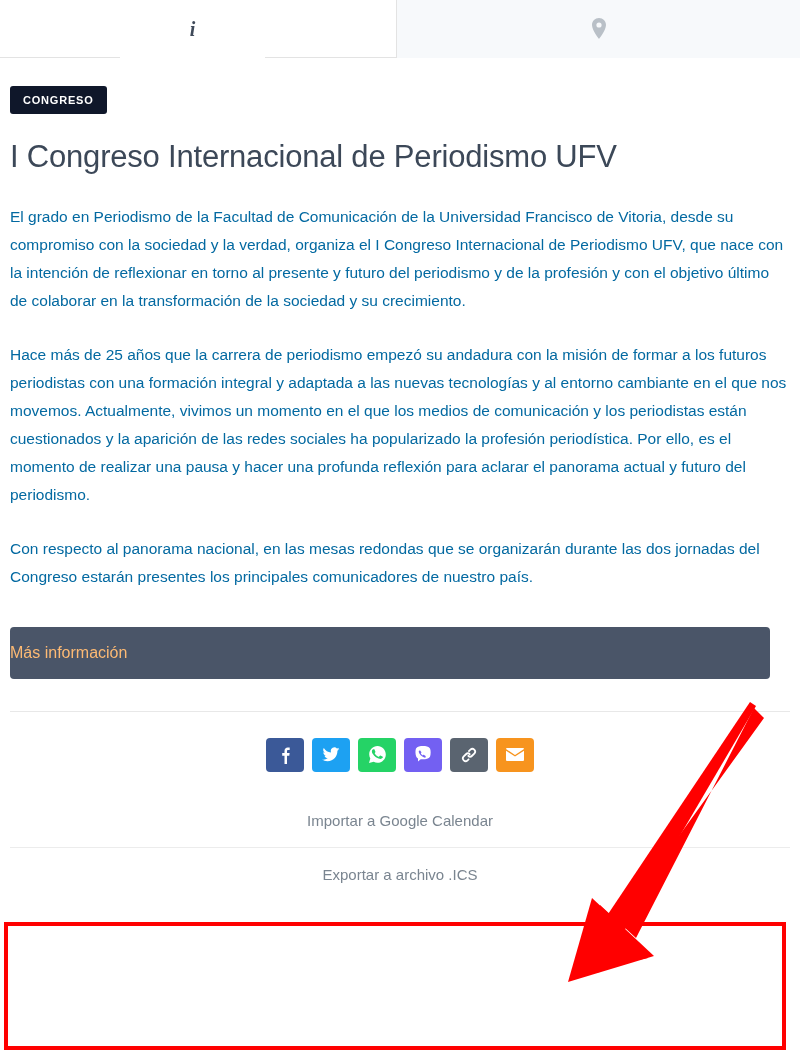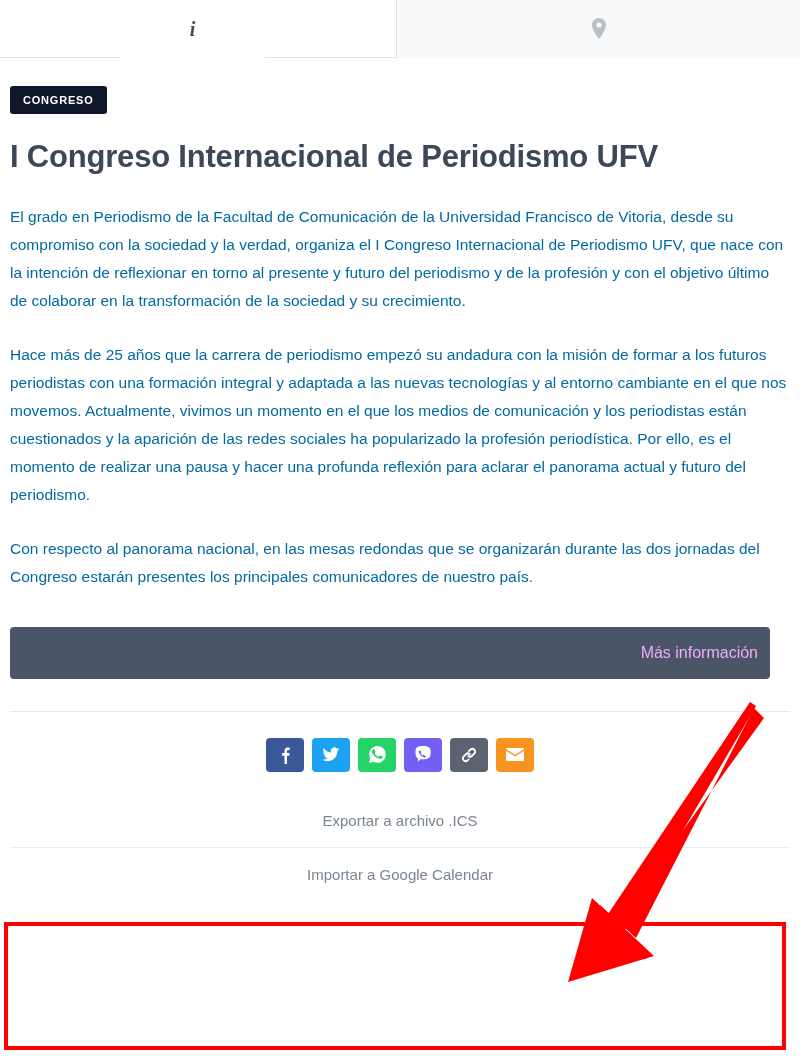--- a/index.html
+++ b/index.html
@@ -69,47 +69,47 @@
     font-size: 11px;
     font-weight: bold;
     letter-spacing: 0.8px;
     padding: 8px 13px 8px 13px;
     border-radius: 3px;
   }
 
   h1.title {
     margin: 24px 0 0 0;
     font-size: 31px;
-    font-weight: bold;
+    font-weight: normal;
     color: #3c4858;
     line-height: 1.25;
     letter-spacing: -0.2px;
   }
 
   p.body {
     margin: 26px 0 0 0;
     font-size: 15.5px;
     line-height: 28px;
     color: #0369a1;
     max-width: 780px;
   }
 
   .btn-more {
     display: block;
     width: 760px;
     margin: 36px 0 0 0;
     background: #4a5568;
-    color: #f0abfc;
+    color: #fdba74;
     border: none;
     border-radius: 4px;
-    padding: 17px 12px;
+    padding: 17px 0;
     font-size: 16px;
     font-family: "Liberation Sans", sans-serif;
     cursor: pointer;
-    text-align: right;
+    text-align: left;
   }
 
   .divider {
     margin: 32px 0 0 0;
     border: none;
     border-top: 1px solid #e8e8e8;
   }
 
   
   .share-row {
@@ -237,22 +237,22 @@
       <div class="share-btn" style="background:#f7941e">
         <span>
           <svg width="18" height="13" viewBox="0 0 18 13">
               <path d="M1 0h16a1 1 0 0 1 1 1L9 7 0 1a1 1 0 0 1 1-1zM0 2.7l9 5.9 9-5.9V12a1 1 0 0 1-1 1H1a1 1 0 0 1-1-1V2.7z" fill="#fff"></path>
             </svg>
         </span>
       </div>
     </div>
 
     <div class="cal-list">
+      <div class="cal-item">Importar a Google Calendar</div>
       <div class="cal-item">Exportar a archivo .ICS</div>
-      <div class="cal-item">Importar a Google Calendar</div>
     </div>
 
   </div>
 
   <div class="red-box"></div>
   <svg class="red-arrow" viewBox="0 0 230 285">
     <path d="M214 8 L96 238 L60 205 L40 272 L108 258 L74 226 L224 18 Z" fill="#ff0000"></path>
     <path d="M216 6 L60 272 L36 276 L44 250 L210 2 Z" fill="#ff0000"></path>
     <polygon points="28,282 52,198 114,256" fill="#ff0000"></polygon>
   </svg>

